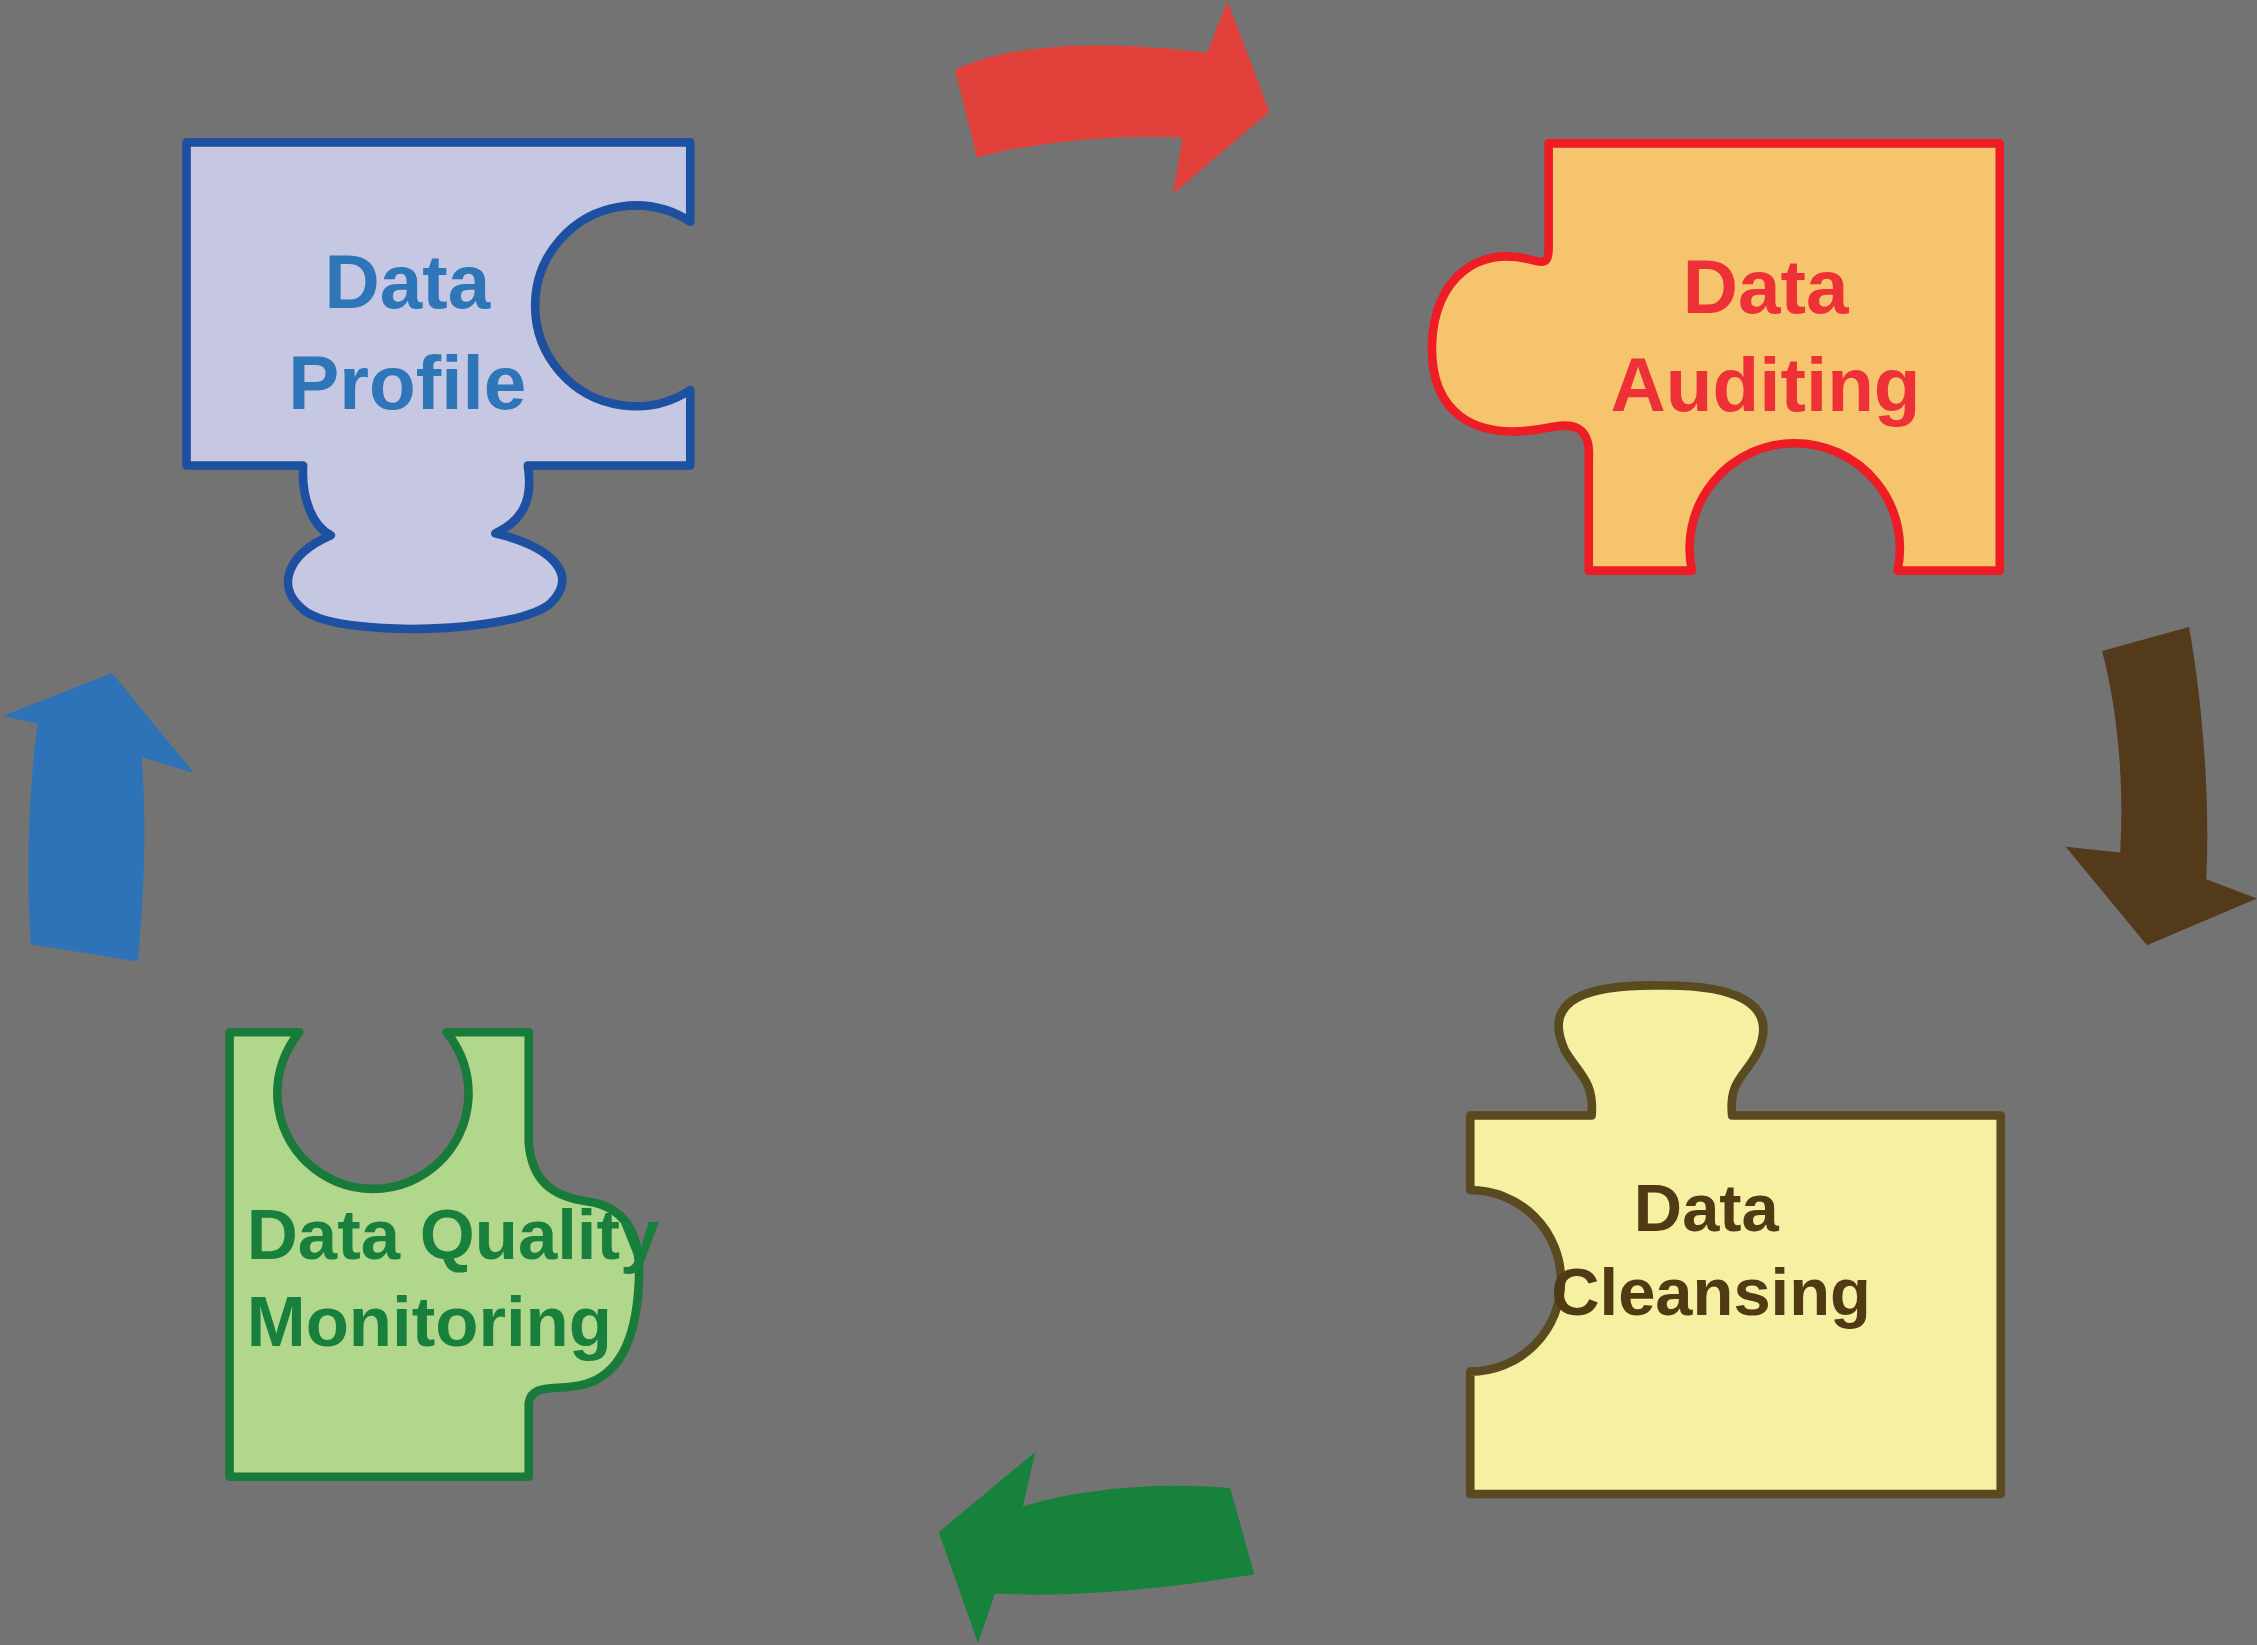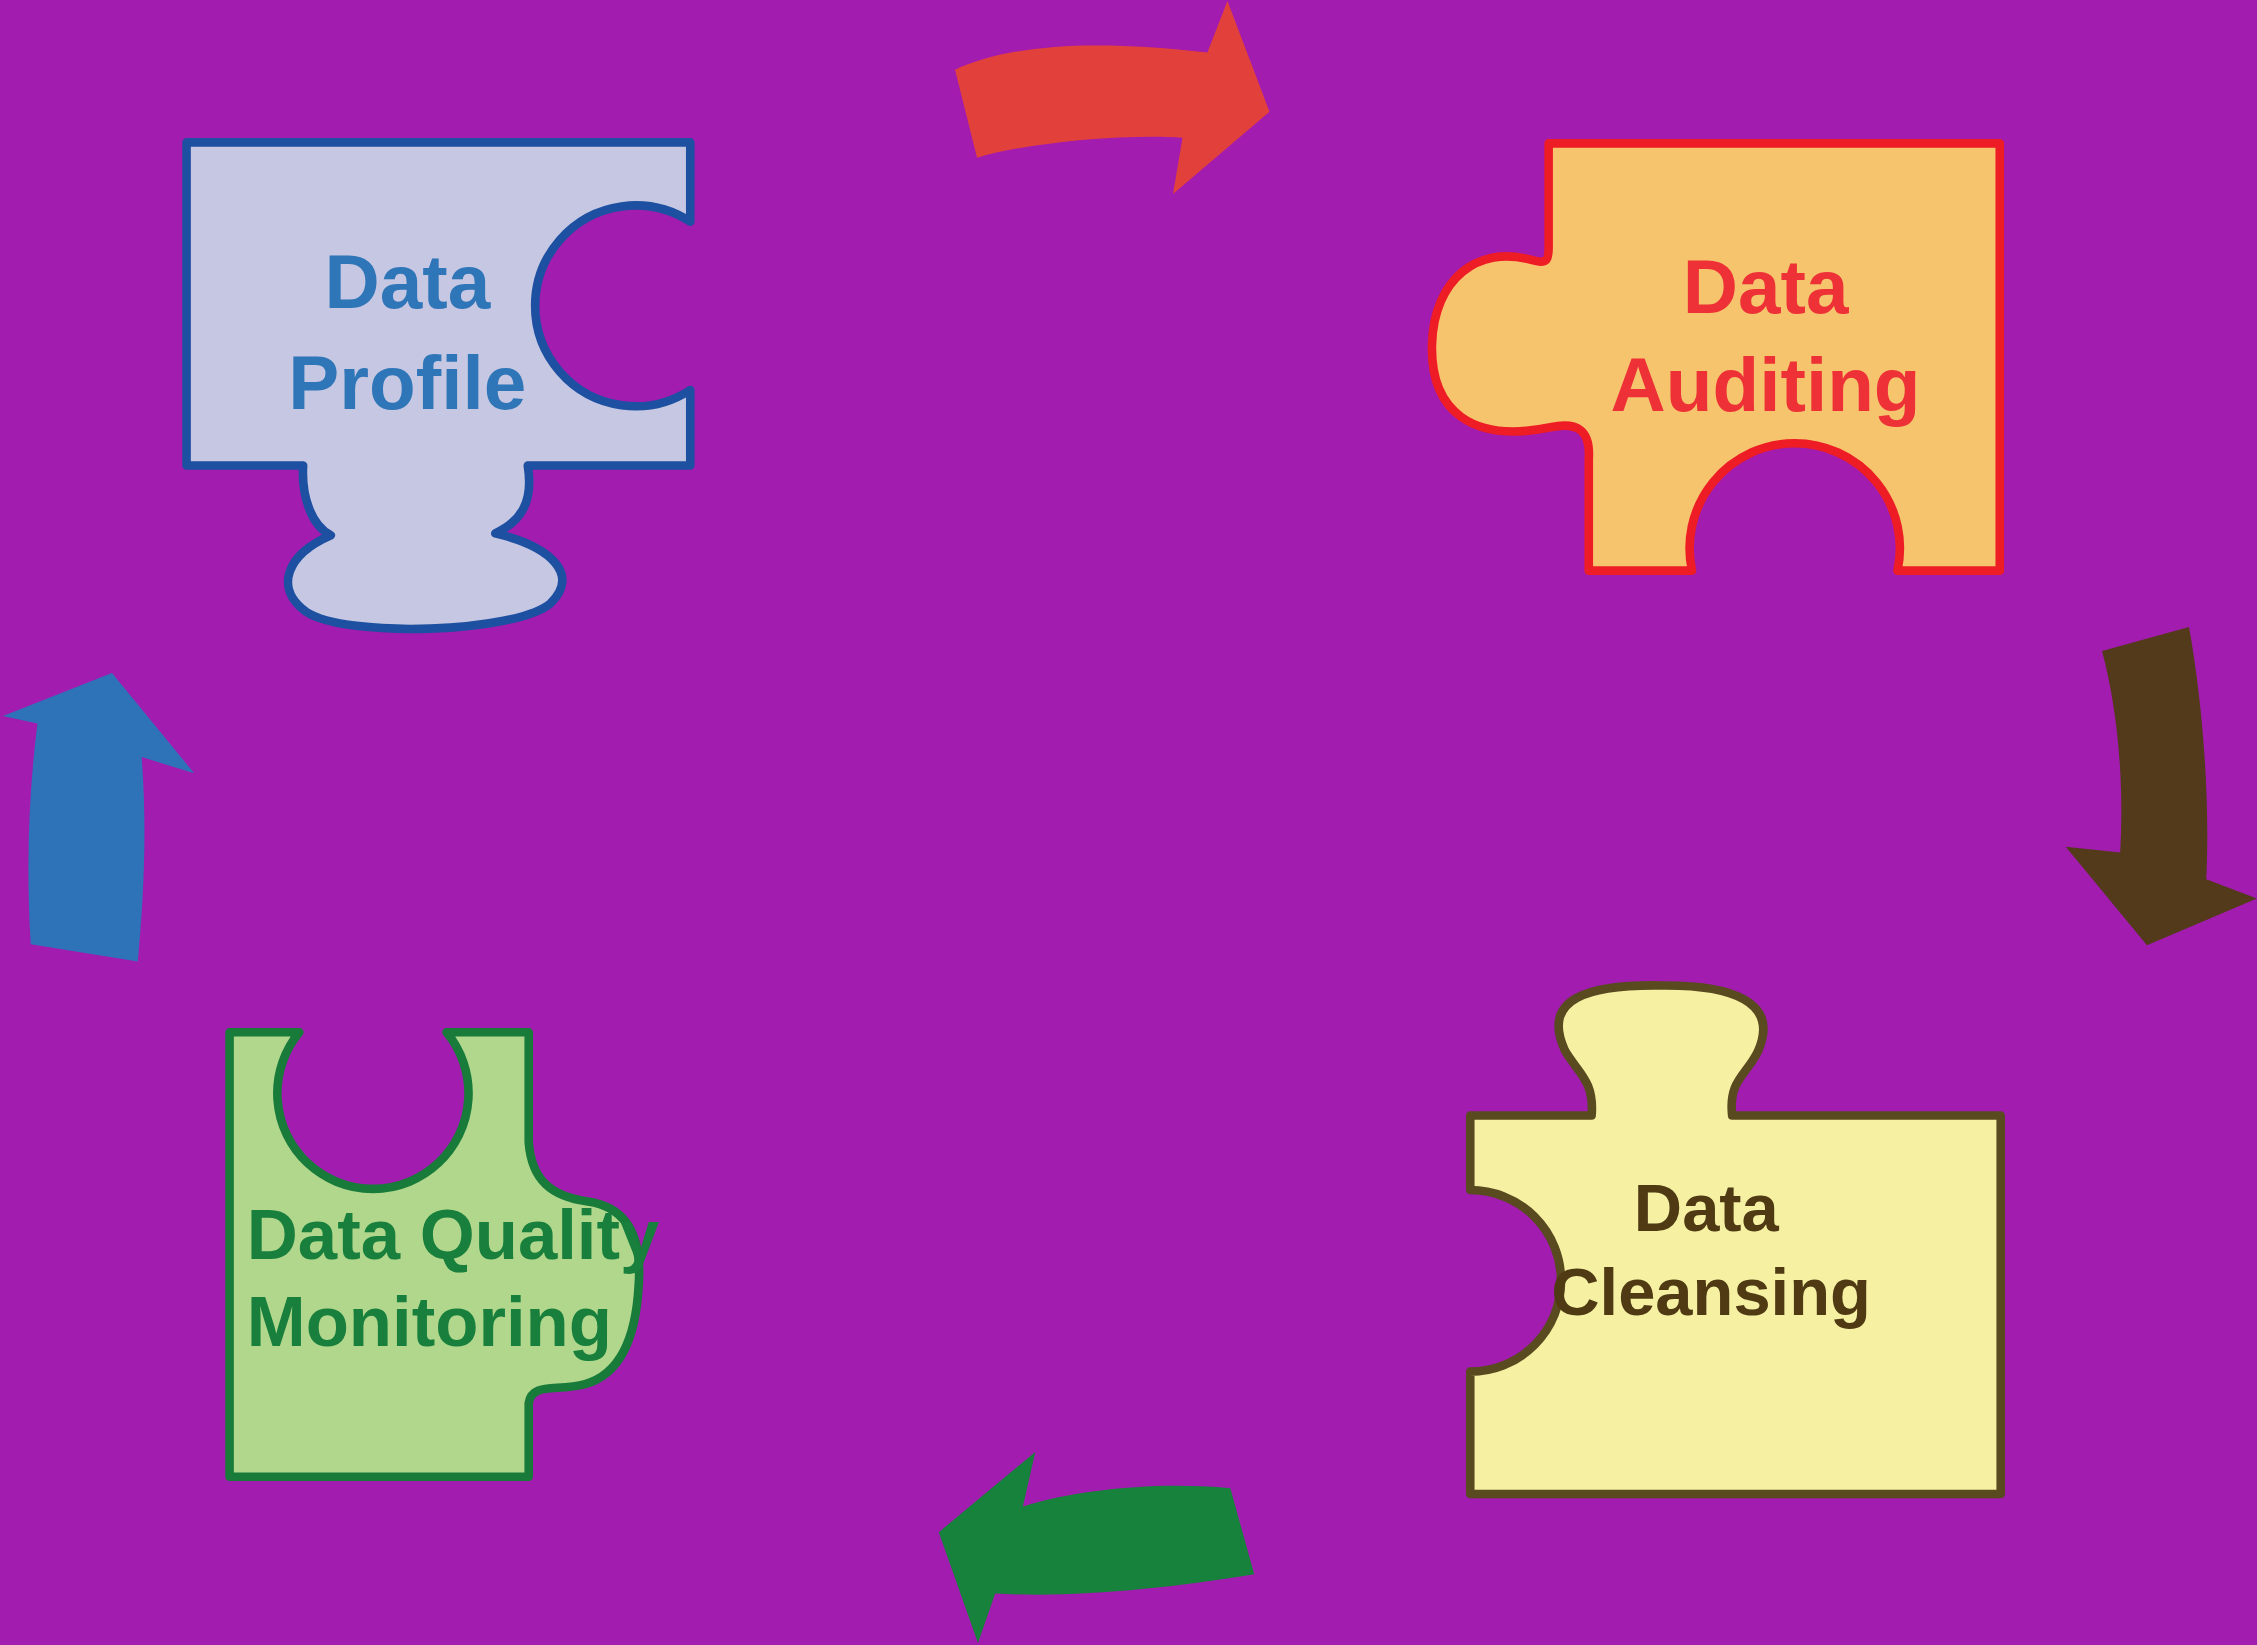--- a/index.html
+++ b/index.html
@@ -5,21 +5,21 @@
   html, body {
     margin: 0;
     padding: 0;
     background: #ffffff;
     font-family: "Liberation Sans", sans-serif;
   }
   .canvas {
     position: relative;
     width: 2258px;
     height: 1645px;
-    background: #a21caf;
+    background: #737373;
     overflow: hidden;
   }
   svg { display: block; }
   .piece-label {
     font-family: "Liberation Sans", sans-serif;
     font-weight: bold;
   }
 </style>
 </head>
 <body>

